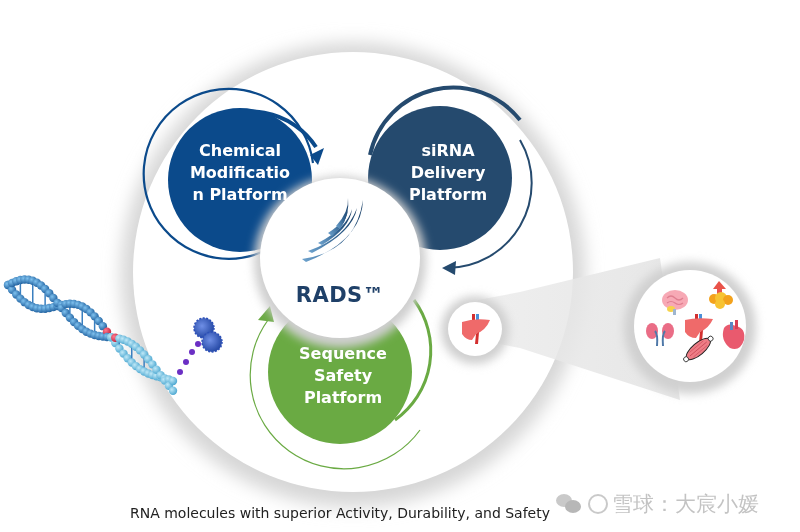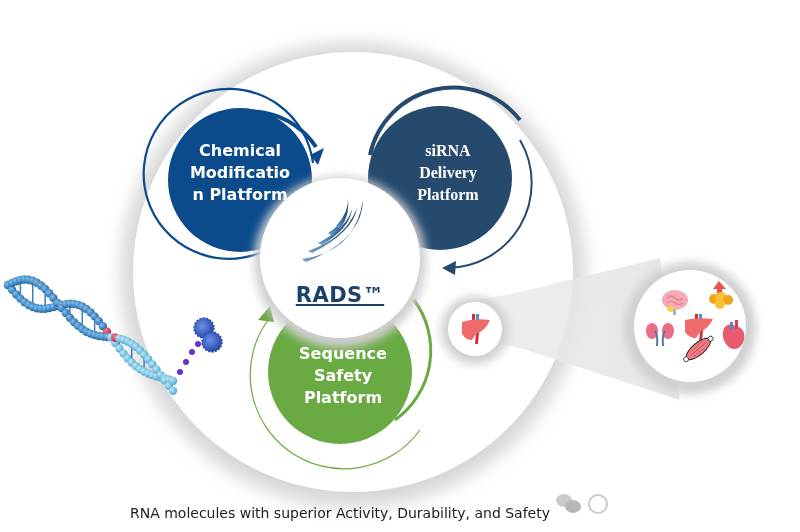--- a/index.html
+++ b/index.html
@@ -4,21 +4,21 @@
 <style>
   html, body { margin:0; padding:0; background:#ffffff; }
   body { width:800px; height:532px; position:relative; overflow:hidden; font-family:"DejaVu Sans", sans-serif; }
   #stage { position:absolute; left:0; top:0; width:800px; height:532px; }
   .platform-text {
     position:absolute; color:#ffffff; font-weight:bold; font-size:16px; line-height:22px;
     text-align:center; white-space:pre-line; font-family:"DejaVu Sans", sans-serif;
   }
   .rads-label {
     position:absolute; color:#1f4068; font-weight:bold; font-size:21px; text-align:center;
-    font-family:"DejaVu Sans", sans-serif; letter-spacing:0.5px;text-decoration:underline;
+    font-family:"DejaVu Sans", sans-serif; letter-spacing:0.5px;
   }
   .caption {
     position:absolute; left:0; width:680px; top:505px; text-align:center;
     color:#222222; font-size:14px; font-family:"DejaVu Sans", sans-serif;
   }
   .watermark {
     position:absolute; left:556px; top:484px; width:240px; height:40px;
     color:#bdbdbd; font-size:21px; font-family:"DejaVu Sans", sans-serif;
     display:flex; align-items:center; gap:4px; opacity:0.9;
   }
@@ -267,31 +267,32 @@
         <circle cx="198" cy="344" r="3" fill="#6b2fc4"></circle>
         <circle cx="204" cy="328" r="10" fill="url(#spiky)" stroke="#2c4fb8" stroke-width="1.5" stroke-dasharray="2 1.5"></circle>
         <circle cx="212" cy="342" r="10" fill="url(#spiky)" stroke="#2c4fb8" stroke-width="1.5" stroke-dasharray="2 1.5"></circle>
       </g>
   </svg>
 
   
   <div class="platform-text" style="left:175px; top:140px; width:130px;">Chemical
 Modificatio
 n Platform</div>
-  <div class="platform-text" style="left:393px; top:140px; width:110px;font-family:Liberation Serif, serif;">siRNA
+  <div class="platform-text" style="left:393px; top:140px; width:110px;">siRNA
 Delivery
 Platform</div>
   <div class="platform-text" style="left:283px; top:343px; width:120px;">Sequence
 Safety
 Platform</div>
 
   <div class="rads-label" style="left:280px; top:283px; width:120px;">RADS™</div>
 
   <div class="caption">RNA molecules with superior Activity, Durability, and Safety</div>
 
   <div class="watermark">
     <span style="display:inline-block; width:28px; height:24px; position:relative;">
       <span style="position:absolute; left:0; top:2px; width:16px; height:13px; border-radius:50%; background:#c4c4c4;"></span>
       <span style="position:absolute; left:9px; top:8px; width:16px; height:13px; border-radius:50%; background:#b0b0b0;"></span>
     </span>
     <span style="display:inline-block; width:20px; height:20px; border:2px solid #c4c4c4; border-radius:50%; box-sizing:border-box;"></span>
+    <span>雪球：大宸小媛</span>
   </div>
 </div>
 
 </body></html>

